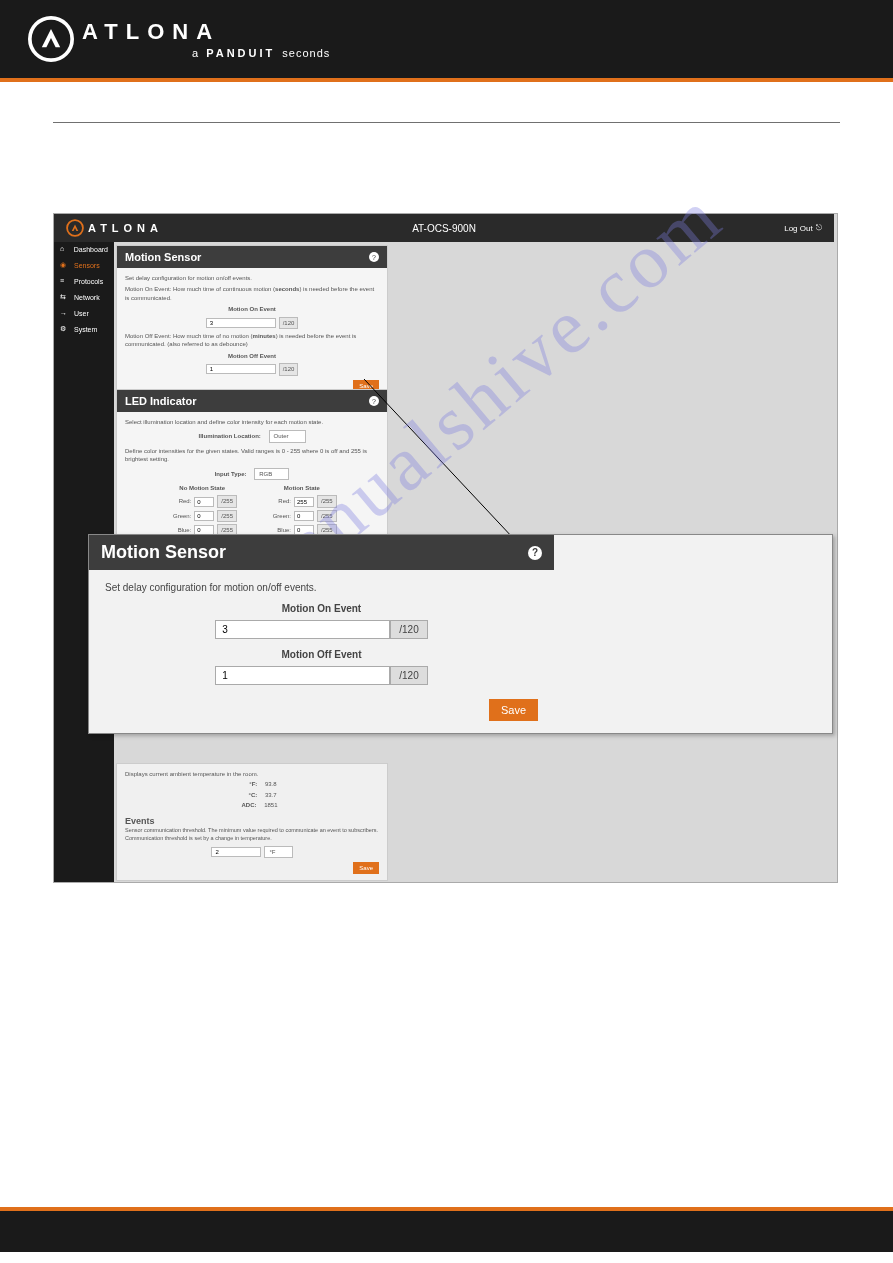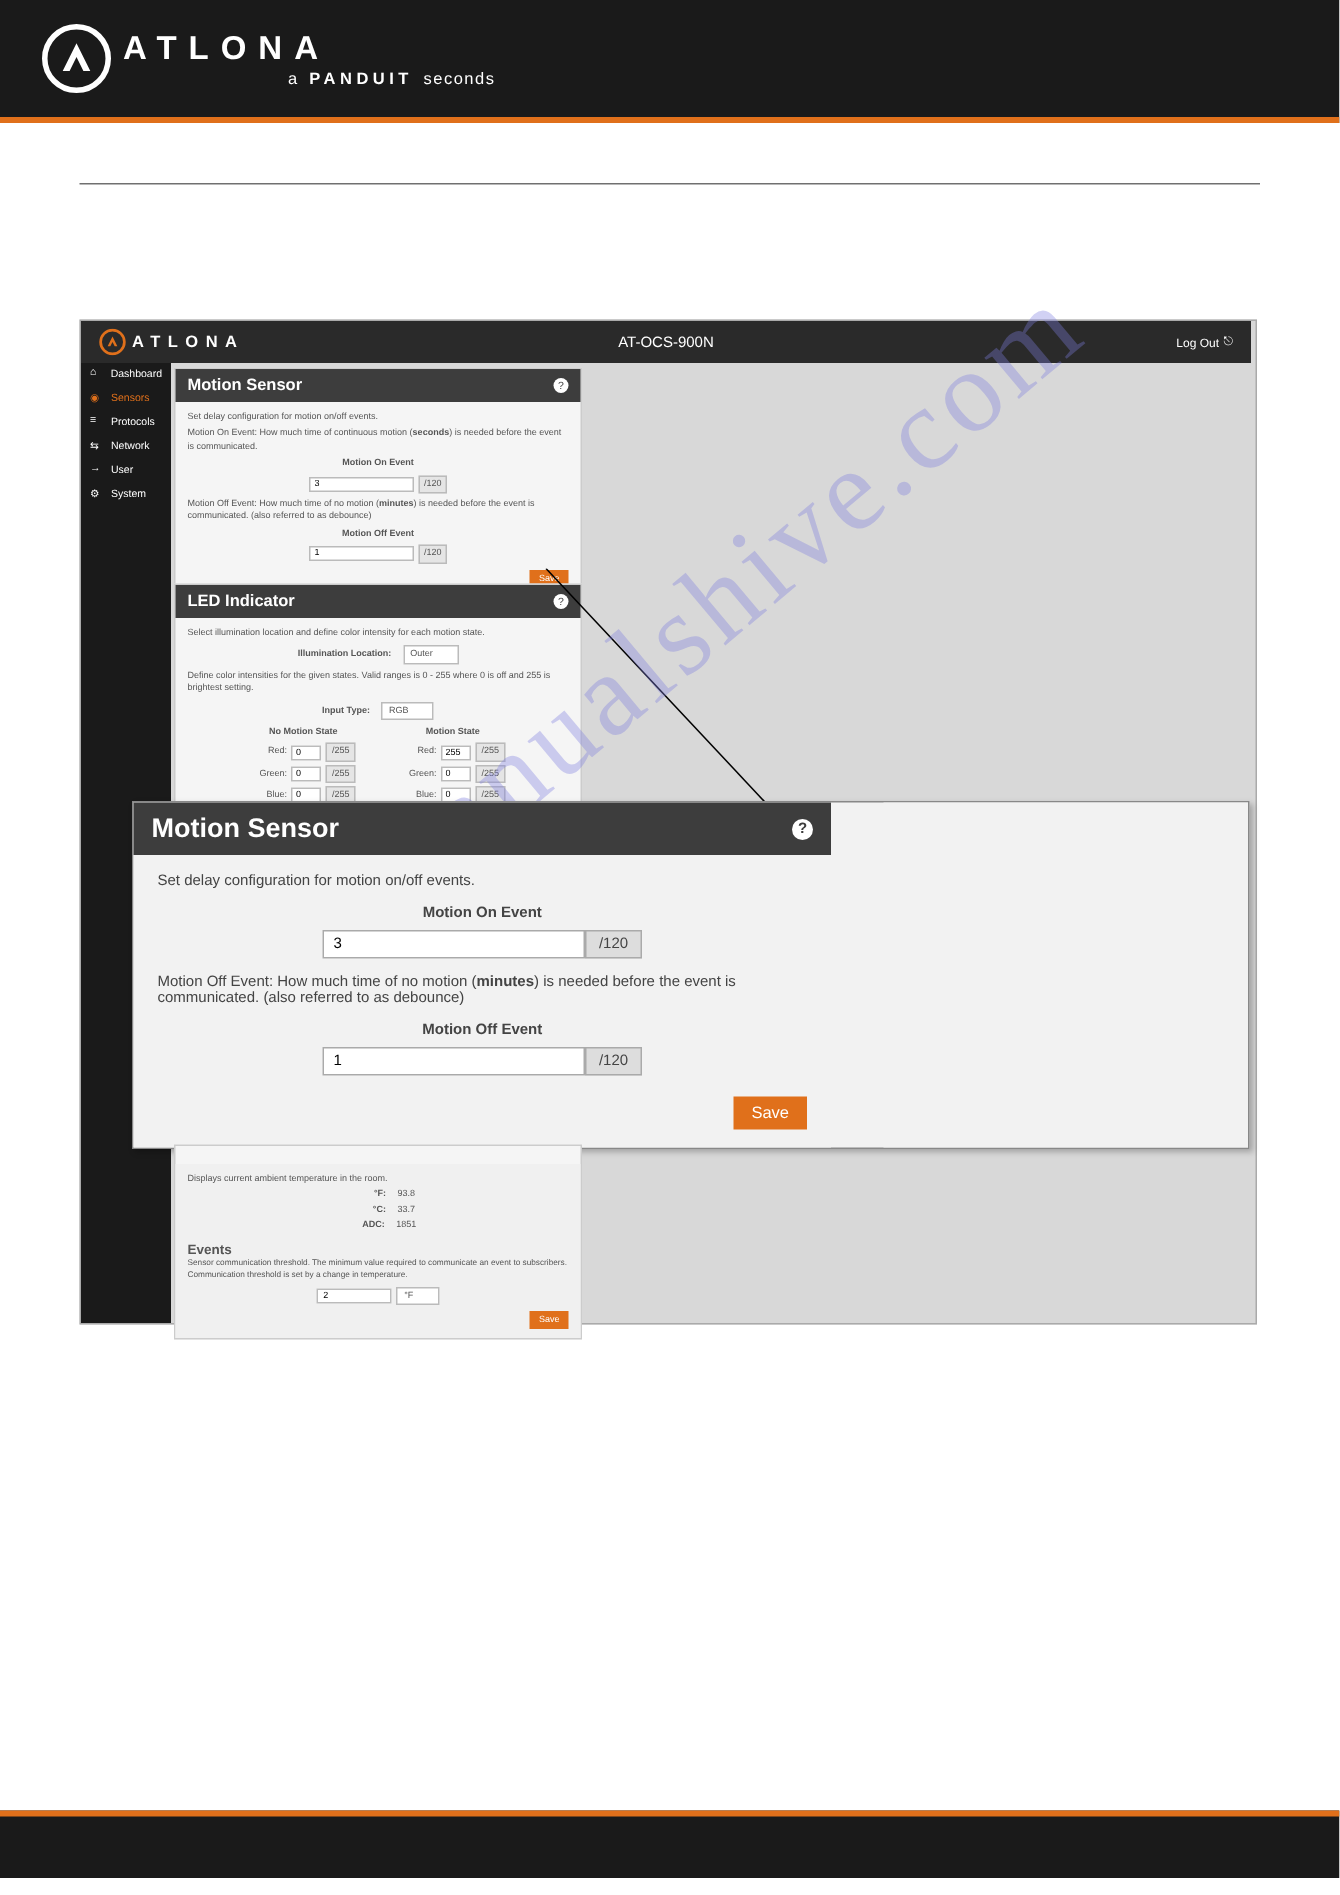--- a/index.html
+++ b/index.html
@@ -65,21 +65,21 @@
 
   
   .pointer-line { position:absolute; left:300px; top:165px; width:180px; height:180px; pointer-events:none; }
 
   
   .wm { position:absolute; left:120px; top:142px; font-size:78px; color:#7d7de0; opacity:0.35; transform:rotate(-40deg); letter-spacing:4px; pointer-events:none; font-family:Georgia,serif;}
 
   
   .ambient { position:absolute; left:62px; top:549px; width:272px;}
   .ambient .card-hdr { background:#4a4a4a; }
-  .ambient .card-body { background:#f0f0f0;margin-top:12px; }
+  .ambient .card-body { background:#f0f0f0; }
   .ev { font-weight:600; font-size:9px; margin-top:5px;}
 
   .footer-bar { margin-top: 324px; height: 45px; background:#1a1a1a; border-top:4px solid #e0701b; }
 
   .zoom-right { position:absolute; left:500px; top:0; right:0; bottom:0; background:#f2f2f2;}
 </style>
 </head>
 <body>
 
 <div class="doc-header">
@@ -232,23 +232,20 @@
           <h2>Motion Sensor</h2>
           <span class="help">?</span>
         </div>
         <div class="zoom-body">
           <div class="zb-line">Set delay configuration for motion on/off events.</div>
           <div class="zb-center-lbl">Motion On Event</div>
           <div class="zb-field">
             <input class="zb-input" value="3" style="">
             <span class="zb-suffix">/120</span>
           </div>
-          <div class="zb-line">
-            <span>Motion Off Event: How much time of no motion (</span><b>minutes</b><span>) is needed before the event is communicated. (also referred to as debounce)</span>
-          </div>
           <div class="zb-center-lbl">Motion Off Event</div>
           <div class="zb-field">
             <input class="zb-input" value="1" style="">
             <span class="zb-suffix">/120</span>
           </div>
           <button class="zb-save">Save</button>
         </div>
       </div>
     </div>
 

